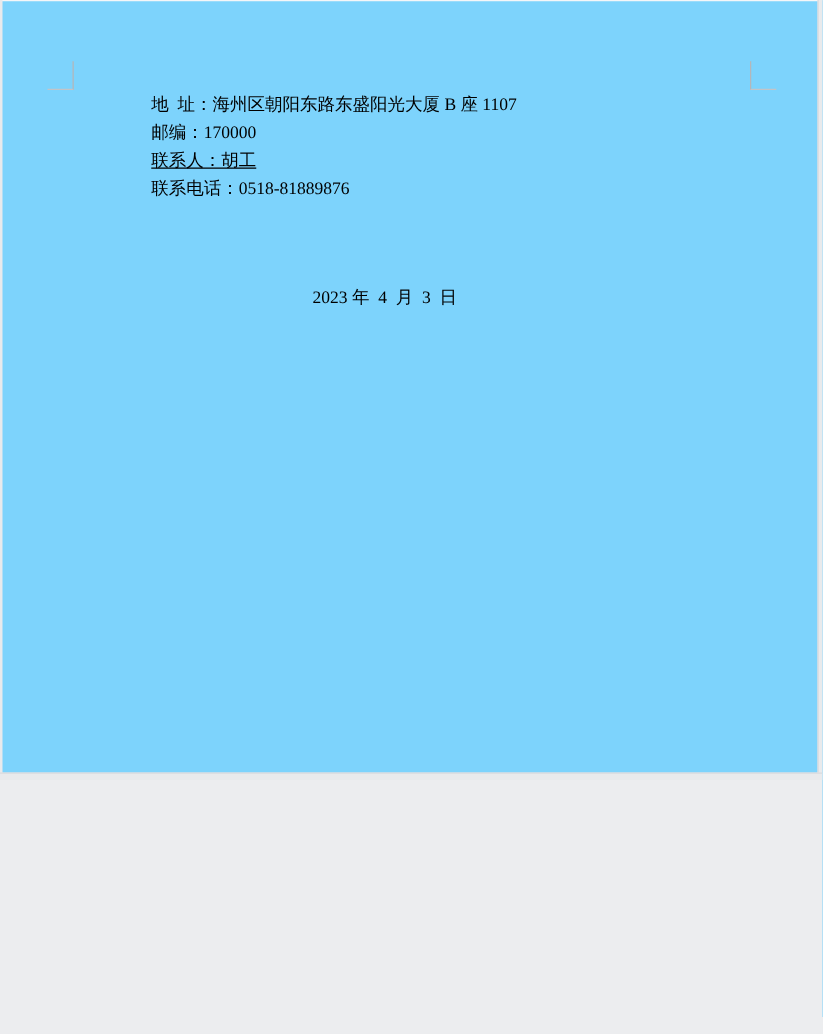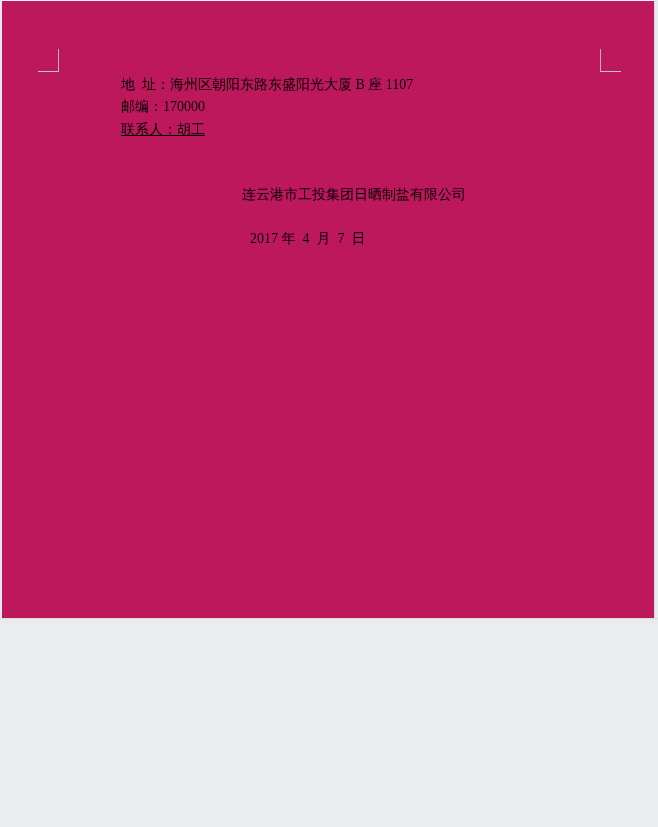--- a/index.html
+++ b/index.html
@@ -4,21 +4,21 @@
 <style>
   html, body {
     margin: 0;
     padding: 0;
     background: #ecedef;
   }
   .canvas {
     position: relative;
     width: 658px;
     height: 624px;
-    background: #be185d;
+    background: #7dd3fc;
     overflow: hidden;
     font-family: "Liberation Serif", "DejaVu Serif", serif;
   }
   
   .edge-left {
     position: absolute; left: 0; top: 0; bottom: 0;
     width: 2px; background: #e9eaec;
   }
   .edge-right {
     position: absolute; right: 0; top: 0; bottom: 0;
@@ -79,18 +79,18 @@
 
   <div class="crop-mark crop-left"></div>
   <div class="crop-mark crop-right"></div>
 
   <div class="textline l-address">地  址：海州区朝阳东路东盛阳光大厦 B 座 1107</div>
 
   <div class="textline l-postal">邮编：170000</div>
 
   <div class="textline l-contact">联系人：胡工</div>
 
+  <div class="textline l-phone">联系电话：0518-81889876</div>
 
-  <div class="textline l-company">连云港市工投集团日晒制盐有限公司</div>
 
-  <div class="textline l-date">2017 年  4  月  7  日</div>
+  <div class="textline l-date">2023 年  4  月  3  日</div>
 
 </div>
 
 </body></html>

